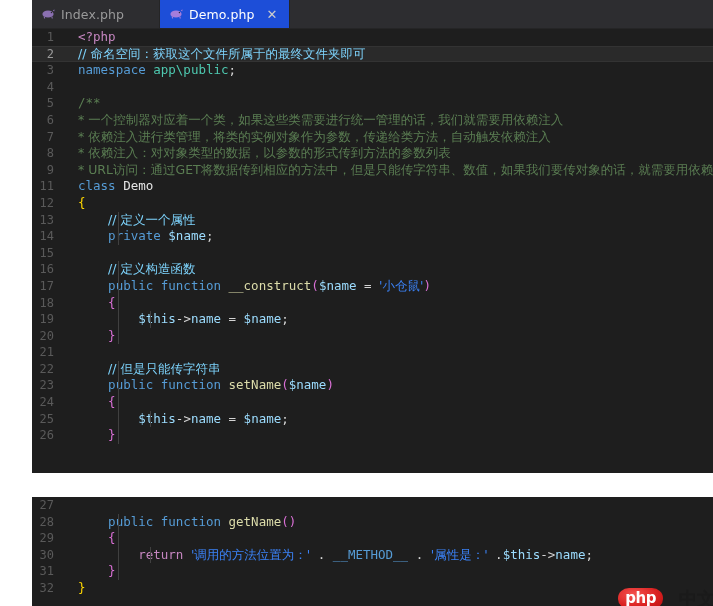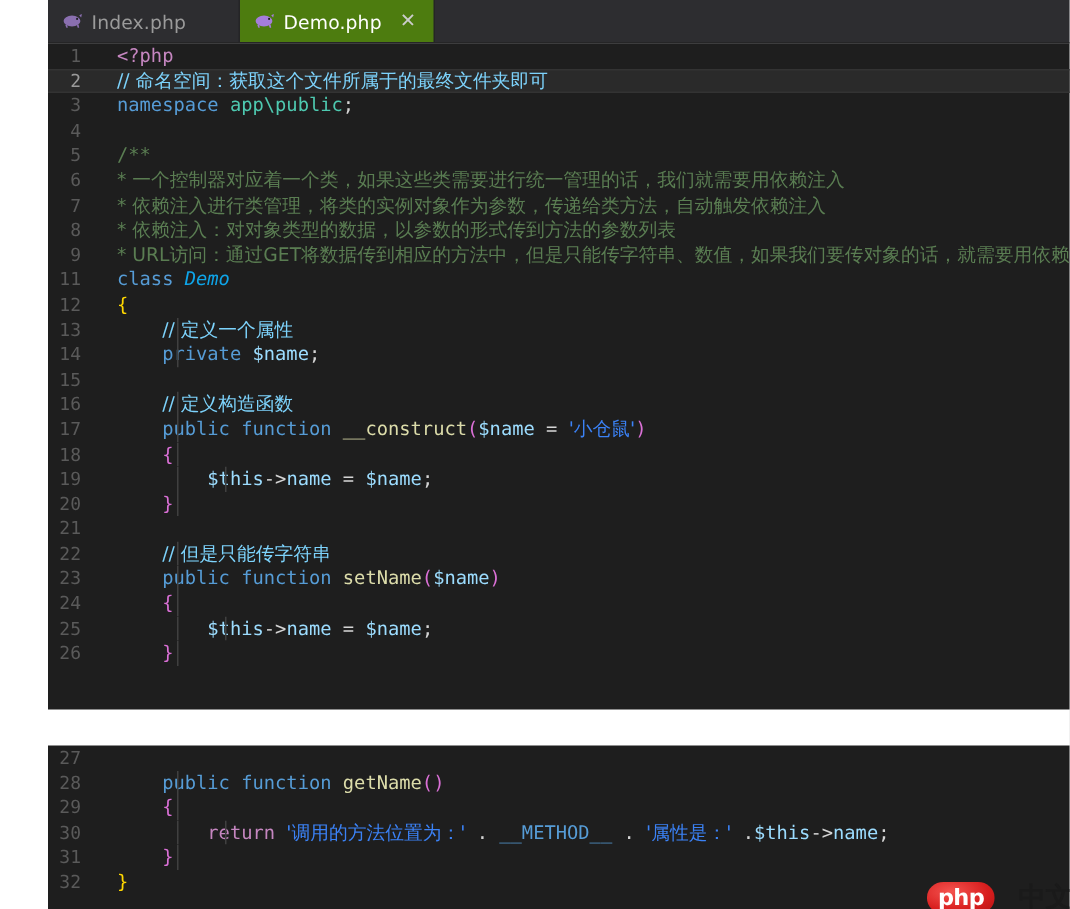--- a/index.html
+++ b/index.html
@@ -35,21 +35,21 @@
     box-sizing: border-box;
     font-family: "DejaVu Sans", "Liberation Sans", sans-serif;
     font-size: 12.5px;
     color: #9a9a9a;
     background: #2d2d30;
     border-right: 1px solid #252526;
     white-space: nowrap;
     user-select: none;
   }
   .tab.active {
-    background: #4d7c0f;
+    background: #1d4ed8;
     color: #ffffff;
   }
   .tab .tabname { letter-spacing: .1px; }
   .php-icon {
     display: inline-block;
     width: 13px; height: 10px;
     line-height: 0;
   }
   .tab-close {
     margin-left: 6px;
@@ -111,21 +111,21 @@
     top: 0; bottom: 0;
     width: 1px;
     background: #404040;
   }
   .g1 { left: 50px; }
   .g2 { left: 82px; }
 
   
   .kw      { color: #569cd6; }
   .kw2     { color: #c586c0; }
-  .cls     { color: #0ea5e9; font-style: italic; }
+  .cls     { color: #e5e5e5; }
   .fn      { color: #dcdcaa; }
   .var     { color: #9cdcfe; }
   .str     { color: #3b82f6; }
   .cmt     { color: #7dd3fc; }
   .doc     { color: #5a7d52; }
   .op      { color: #d4d4d4; }
   .const   { color: #569cd6; }
   .ns      { color: #4ec9b0; }
   .semi    { color: #d4d4d4; }
   .brace-y { color: #ffd700; }

